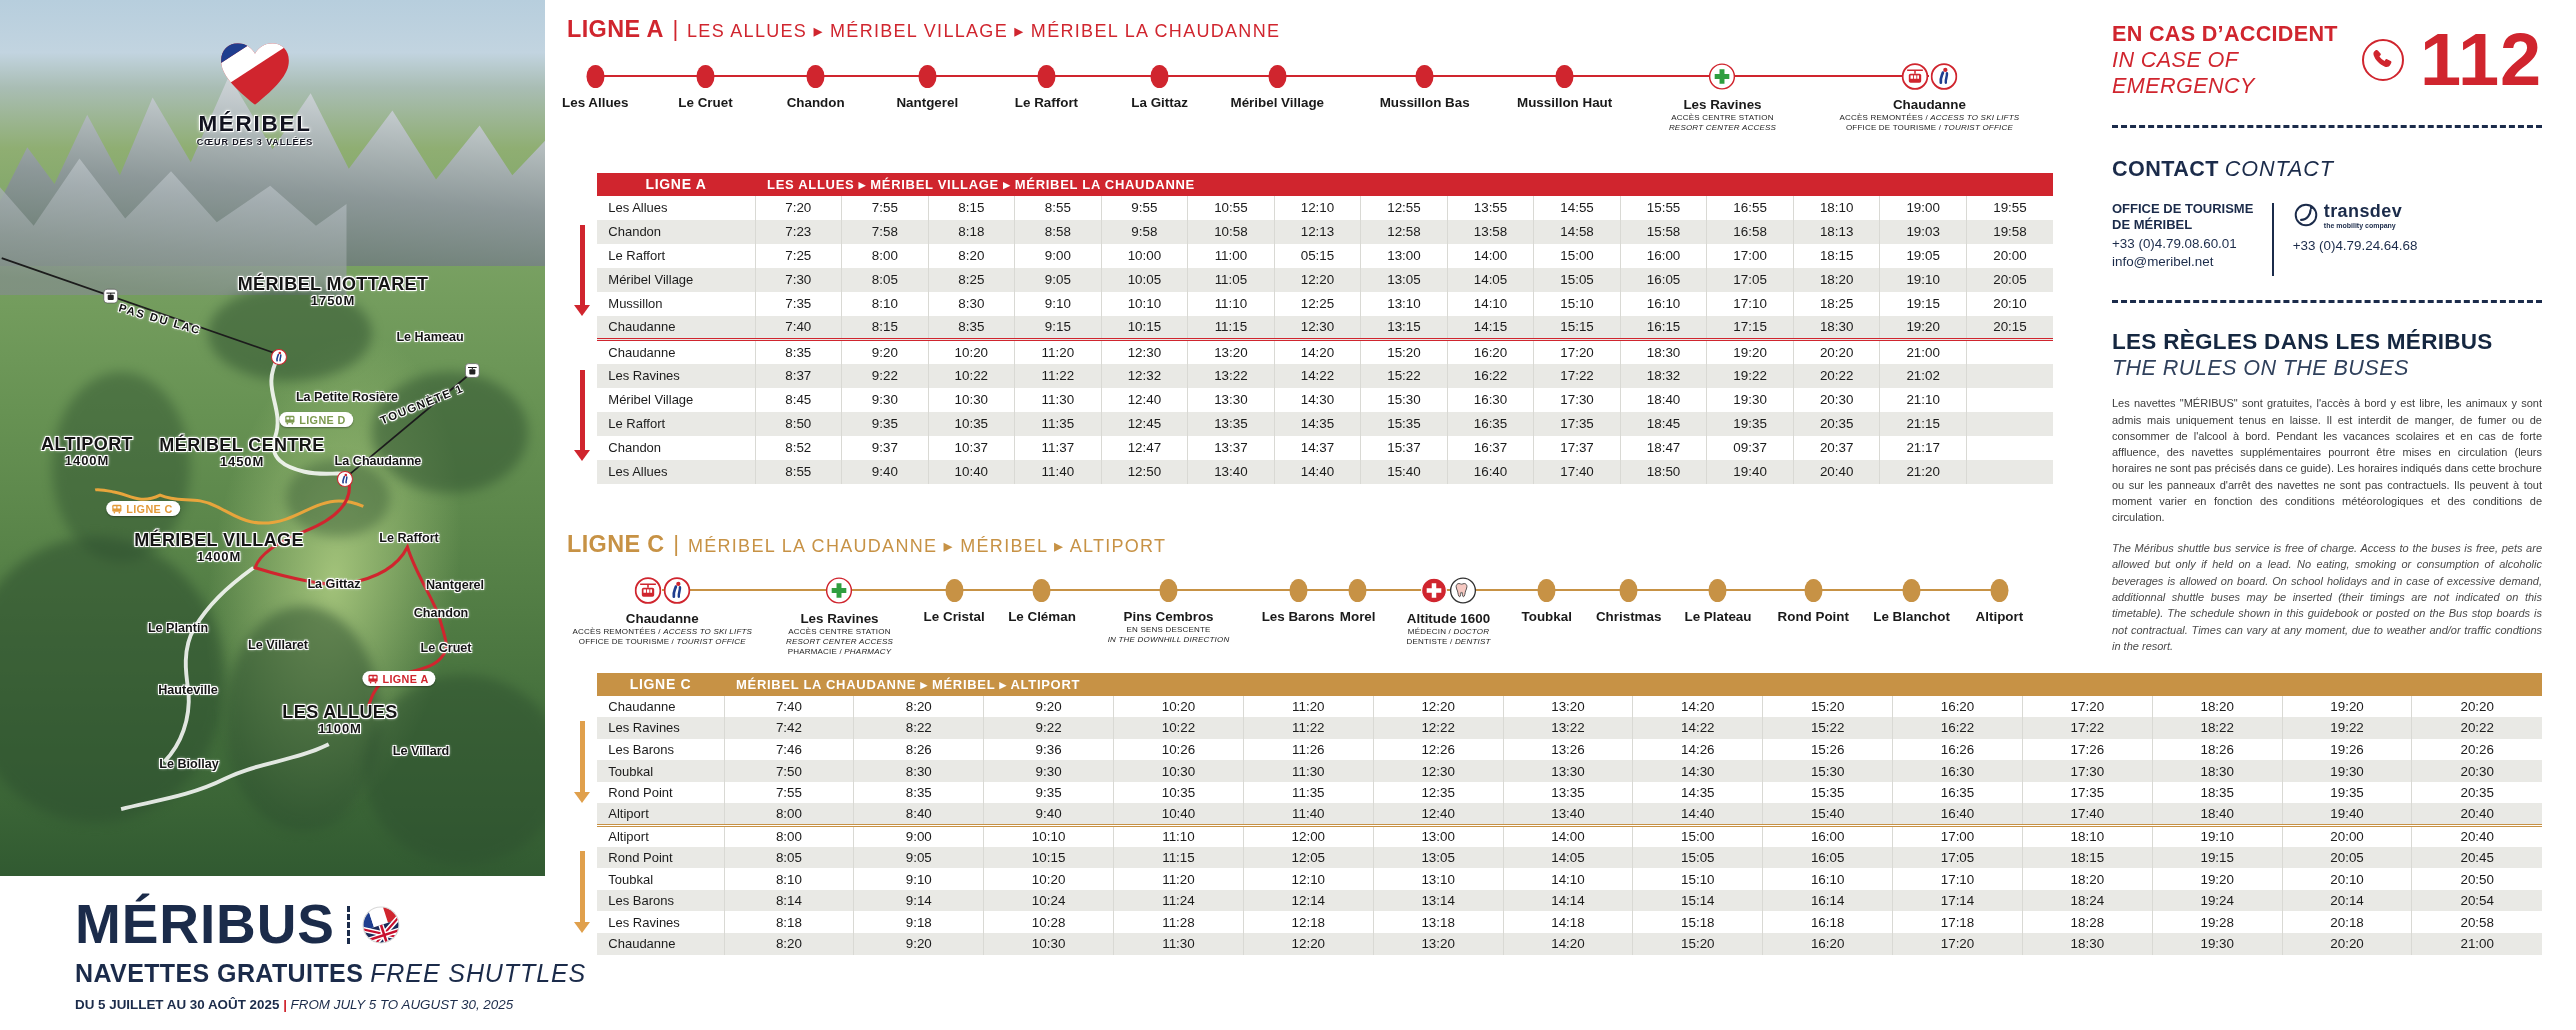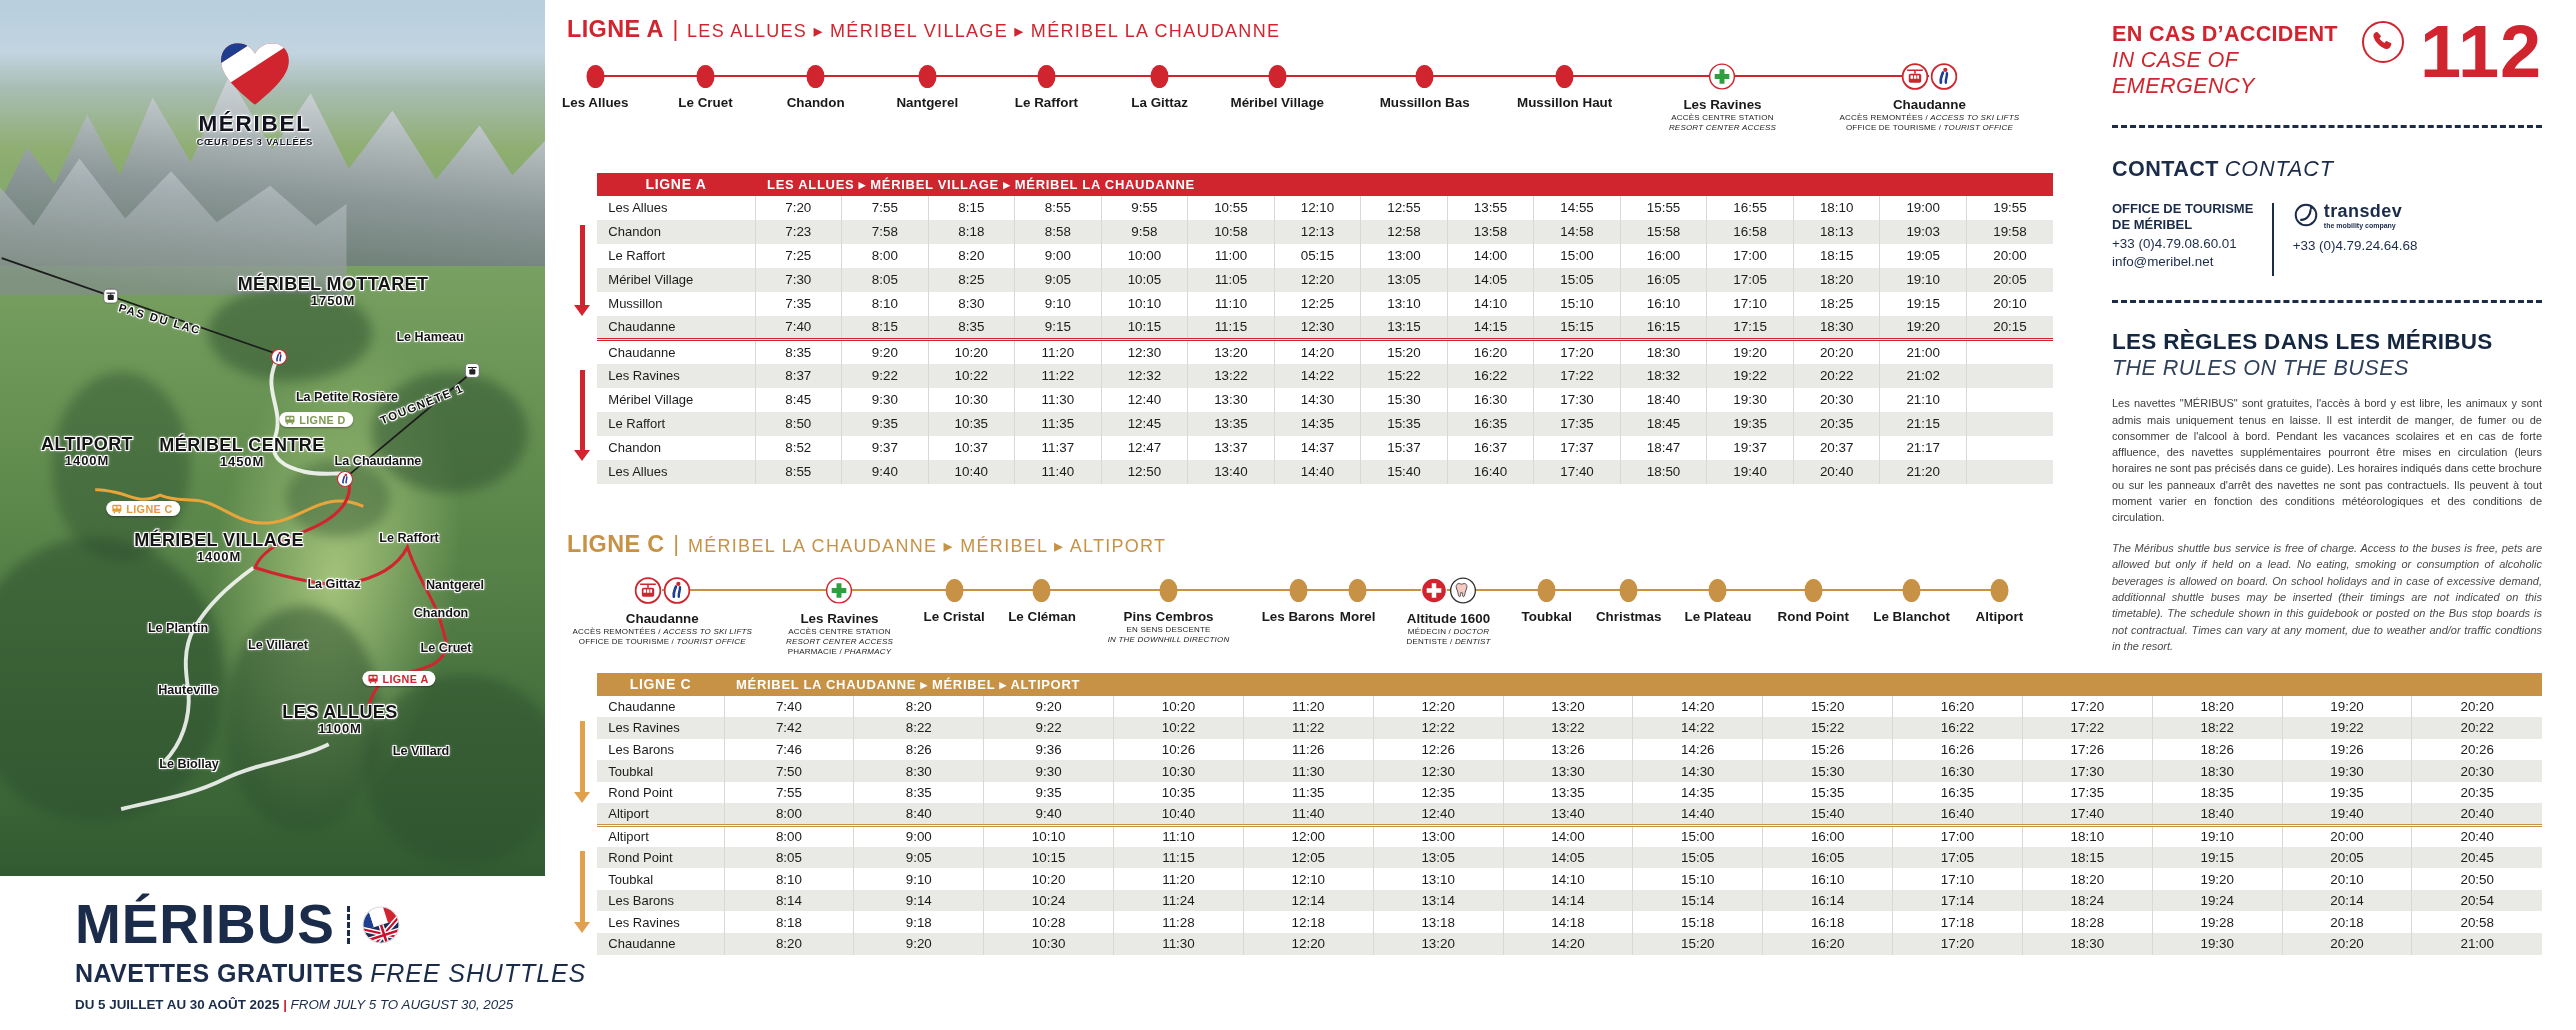--- a/index.html
+++ b/index.html
@@ -86,21 +86,21 @@
   table.tt tbody tr:nth-child(even){background:#e9e9e5;}
   .tt-a tr.secstart td{border-top:3.5px double #d0252e;}
   .tt-c tr.secstart td{border-top:3.5px double #c79245;}
   .t-arrow{position:absolute;width:5.2px;}
   .t-arrow::after{content:'';position:absolute;left:-6px;top:100%;border:8.7px solid transparent;border-top:11.3px solid;}
   .t-arrow.red{background:#d0252e;} .t-arrow.red::after{border-top-color:#d0252e;}
   .t-arrow.gold{background:#e0a04c;} .t-arrow.gold::after{border-top-color:#e0a04c;}
 
   
   .rcol{position:absolute;left:2112px;top:21px;width:430px;color:#1b2b4a;}
-  .emg{display:flex;align-items:flex-start;gap:16px;}
+  .emg{display:flex;align-items:center;gap:16px;}
   .emg .txt .l1{font-weight:800;font-size:21.6px;color:#d0252e;letter-spacing:0.3px;}
   .emg .txt .l2{font-weight:300;font-style:italic;font-size:21.6px;color:#d0252e;letter-spacing:0.4px;}
   .emg .pic{width:42px;height:42px;border:2.6px solid #d0252e;border-radius:50%;flex:0 0 auto;
             display:flex;align-items:center;justify-content:center;}
   .emg .pic svg{width:35px;height:35px;transform:rotate(-8deg);}
   .emg .num{font-weight:800;font-size:74px;color:#d0252e;line-height:.85;letter-spacing:0.9px;}
   .dashes{border-top:3px dashed #1b2b4a;margin:0;}
   .h2{font-size:21.6px;}
   .h2 b{font-weight:800;letter-spacing:0.4px;}
   .h2 i{font-weight:300;letter-spacing:0.9px;}
@@ -630,21 +630,21 @@
             <td>9:37</td>
             <td>10:37</td>
             <td>11:37</td>
             <td>12:47</td>
             <td>13:37</td>
             <td>14:37</td>
             <td>15:37</td>
             <td>16:37</td>
             <td>17:37</td>
             <td>18:47</td>
-            <td>19:37</td>
+            <td>09:37</td>
             <td>20:37</td>
             <td>21:17</td>
             <td></td>
           </tr>
           <tr>
             <td class="stop">Les Allues</td>
             <td>8:55</td>
             <td>9:40</td>
             <td>10:40</td>
             <td>11:40</td>

